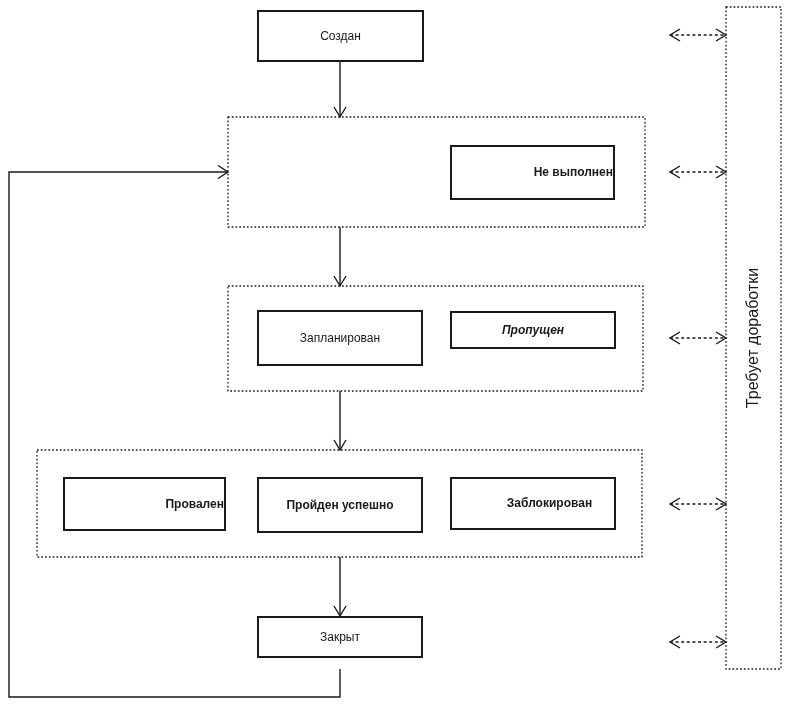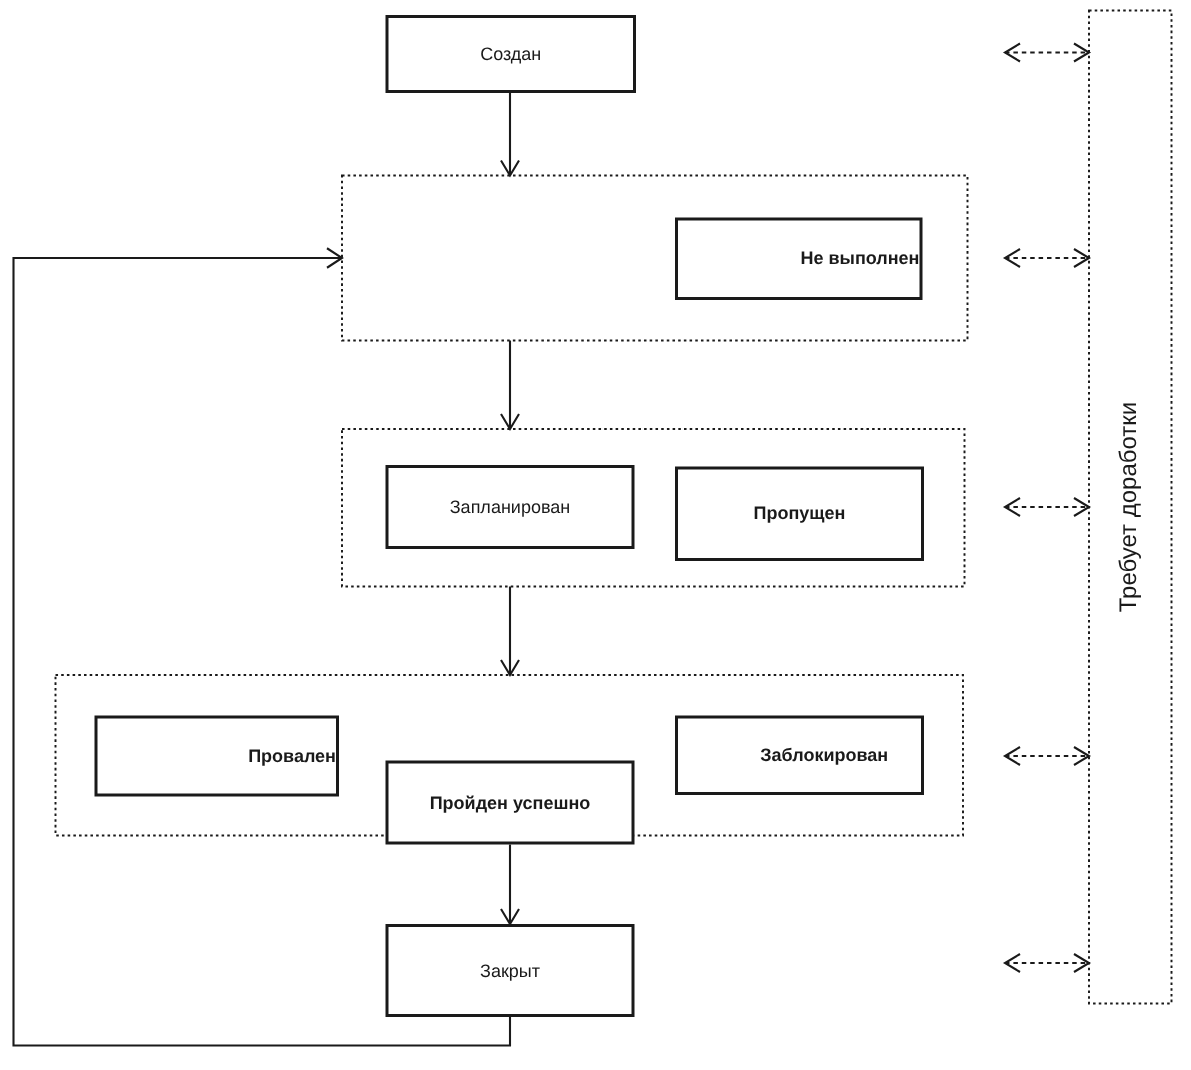--- a/index.html
+++ b/index.html
@@ -118,37 +118,37 @@
 
 
   <div class="state-box bold" style="left:450px; top:145px; width:165px; height:55px;justify-content:flex-end;">
     <span class="lbl">Не выполнен</span>
   </div>
 
   <div class="state-box" style="left:257px; top:310px; width:166px; height:56px;">
     <span class="lbl">Запланирован</span>
   </div>
 
-  <div class="state-box bold" style="left:450px; top:311px; width:166px; height:63px;">
+  <div class="state-box bold" style="left:450px; top:311px; width:166px; height:38px;font-style:italic;">
     <span class="lbl">Пропущен</span>
   </div>
 
   <div class="state-box bold" style="left:63px; top:477px; width:163px; height:54px;justify-content:flex-end;">
     <span class="lbl">Провален</span>
   </div>
 
-  <div class="state-box bold two-line" style="left:257px; top:477px; width:166px; height:56px;margin-top:30px;">
+  <div class="state-box bold two-line" style="left:257px; top:477px; width:166px; height:56px;">
     <span class="lbl">Пройден успешно</span>
   </div>
 
   <div class="state-box bold" style="left:450px; top:477px; width:166px; height:53px;padding-left:33px;">
     <span class="lbl">Заблокирован</span>
   </div>
 
-  <div class="state-box" style="left:257px; top:616px; width:166px; height:62px;">
+  <div class="state-box" style="left:257px; top:616px; width:166px; height:42px;">
     <span class="lbl">Закрыт</span>
   </div>
 
   <div class="side-panel-text">
     <span class="lbl">Требует доработки</span>
   </div>
 
 </div>
 
 </body></html>

